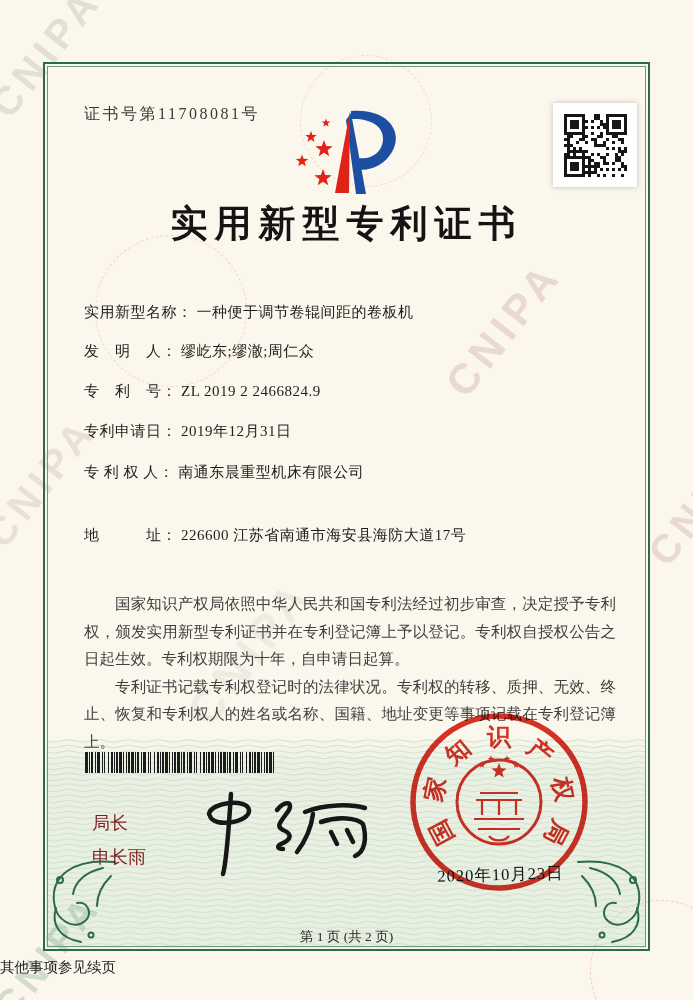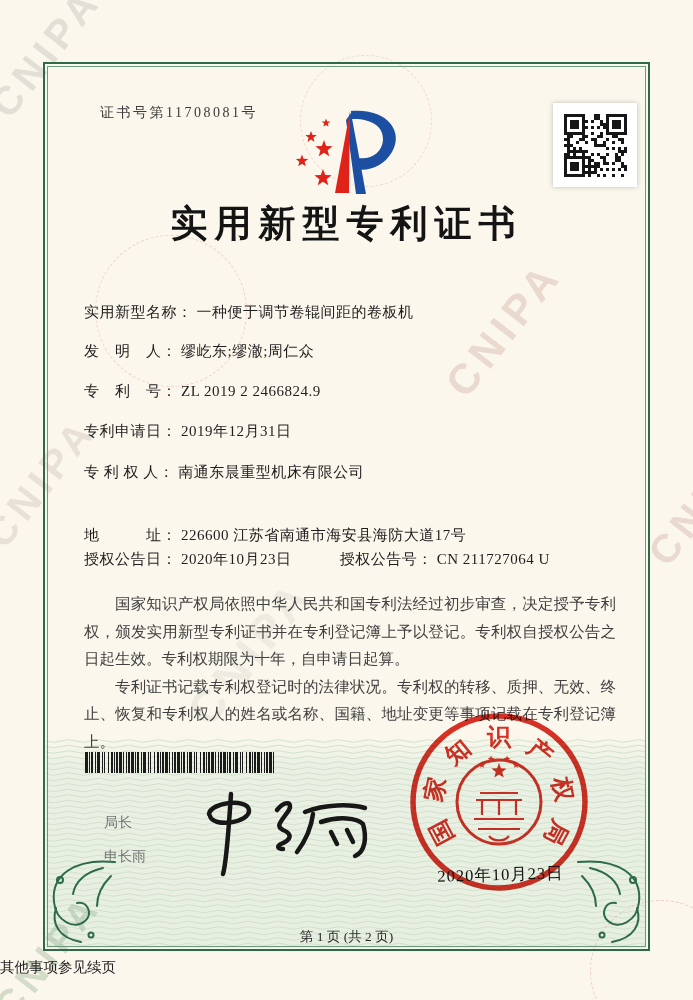--- a/index.html
+++ b/index.html
@@ -11,38 +11,38 @@
   .border-inner{position:absolute;inset:2px;border:1px solid #6b9a7e;}
   
   .band{position:absolute;left:46px;top:736px;width:600px;height:212px;z-index:0;
         background:linear-gradient(180deg,rgba(234,241,228,0) 0%,#eaf1e4 14%,#e7efe1 100%);}
   .band svg{position:absolute;left:0;top:0;}
   
   .wm{position:absolute;font-family:"Liberation Sans","DejaVu Sans",sans-serif;
       font-weight:bold;letter-spacing:6px;transform:rotate(-52deg);z-index:1;white-space:nowrap;}
   .rosette{position:absolute;border-radius:50%;z-index:1;}
   
-  .cert-no{position:absolute;left:100px;top:104px;font-size:14px;letter-spacing:2.5px;color:#3a3a3a;z-index:3;}
+  .cert-no{position:absolute;left:84px;top:104px;font-size:16px;letter-spacing:2.5px;color:#3a3a3a;z-index:3;}
   .logo{position:absolute;left:280px;top:108px;z-index:3;}
   .qr-panel{position:absolute;left:553px;top:103px;width:84px;height:84px;background:#fff;
       box-shadow:0 0 5px rgba(120,120,120,.45);z-index:3;display:flex;align-items:center;justify-content:center;}
   .title{position:absolute;left:0;top:199px;width:100%;text-align:center;font-size:37px;
       font-weight:bold;letter-spacing:7px;color:#141414;z-index:3;}
   
   .frow{position:absolute;left:84px;font-size:15px;color:#1e1e1e;z-index:3;white-space:nowrap;letter-spacing:.5px;}
   .frow .val{margin-left:4px;}
   .grant2{margin-left:44px;}
   
   .body-text{position:absolute;left:84px;top:578px;width:532px;font-size:15.5px;line-height:27.5px;
       text-align:justify;color:#404040;z-index:3;margin-top:12px;}
   .body-text p{margin:0;text-indent:2em;}
   
   .barcode{position:absolute;left:85px;top:752px;z-index:3;}
   
-  .director{position:absolute;left:104px;top:806px;font-size:14px;line-height:34px;color:#737373;z-index:3;}
+  .director{position:absolute;left:92px;top:806px;font-size:18px;line-height:34px;color:#7f1d1d;z-index:3;}
   .sig{position:absolute;left:193px;top:782px;z-index:3;}
   
   .seal{position:absolute;left:404px;top:707px;z-index:4;mix-blend-mode:multiply;opacity:.94;}
   .seal-date{position:absolute;left:418px;top:864px;width:165px;text-align:center;font-size:16.5px;
       color:#101010;letter-spacing:1px;z-index:5;transform:rotate(-1.5deg);}
   
   .page-no{position:absolute;left:0;top:916px;width:100%;text-align:center;font-size:13.5px;color:#2a2a2a;z-index:3;margin-top:12px;}
   .cont-note{position:absolute;left:0;top:958px;width:100%;font-size:14.5px;color:#222;z-index:3;}
   .corner{position:absolute;z-index:3;}
   svg text{font-family:"Liberation Serif","DejaVu Serif",serif;}
@@ -377,24 +377,20 @@
   </div>
   <div class="frow" style="top:422px;">
     <span>专利申请日：</span><span class="val">2019年12月31日</span>
   </div>
   <div class="frow" style="top:463px;">
     <span>专 利 权 人：</span><span class="val">南通东晨重型机床有限公司</span>
   </div>
   <div class="frow" style="top:506px;margin-top:20px;">
     <span>地　　　址：</span><span class="val">226600 江苏省南通市海安县海防大道17号</span>
   </div>
-  <div class="frow" style="top:550px;">
-    <span>授权公告日：</span><span class="val">2020年10月23日</span>
-    <span class="grant2">授权公告号：</span><span class="val">CN 211727064 U</span>
-  </div>
 
   <div class="body-text">
     <p>国家知识产权局依照中华人民共和国专利法经过初步审查，决定授予专利权，颁发实用新型专利证书并在专利登记簿上予以登记。专利权自授权公告之日起生效。专利权期限为十年，自申请日起算。</p>
     <p>专利证书记载专利权登记时的法律状况。专利权的转移、质押、无效、终止、恢复和专利权人的姓名或名称、国籍、地址变更等事项记载在专利登记簿上。</p>
   </div>
 
   <svg class="barcode" id="barcode" width="193" height="21" viewBox="0 0 193 21">
       <rect x="0" y="0" width="3" height="21" fill="#1b1b1b"></rect>
       <rect x="4" y="0" width="1" height="21" fill="#1b1b1b"></rect>
       <rect x="6" y="0" width="2" height="21" fill="#1b1b1b"></rect>

